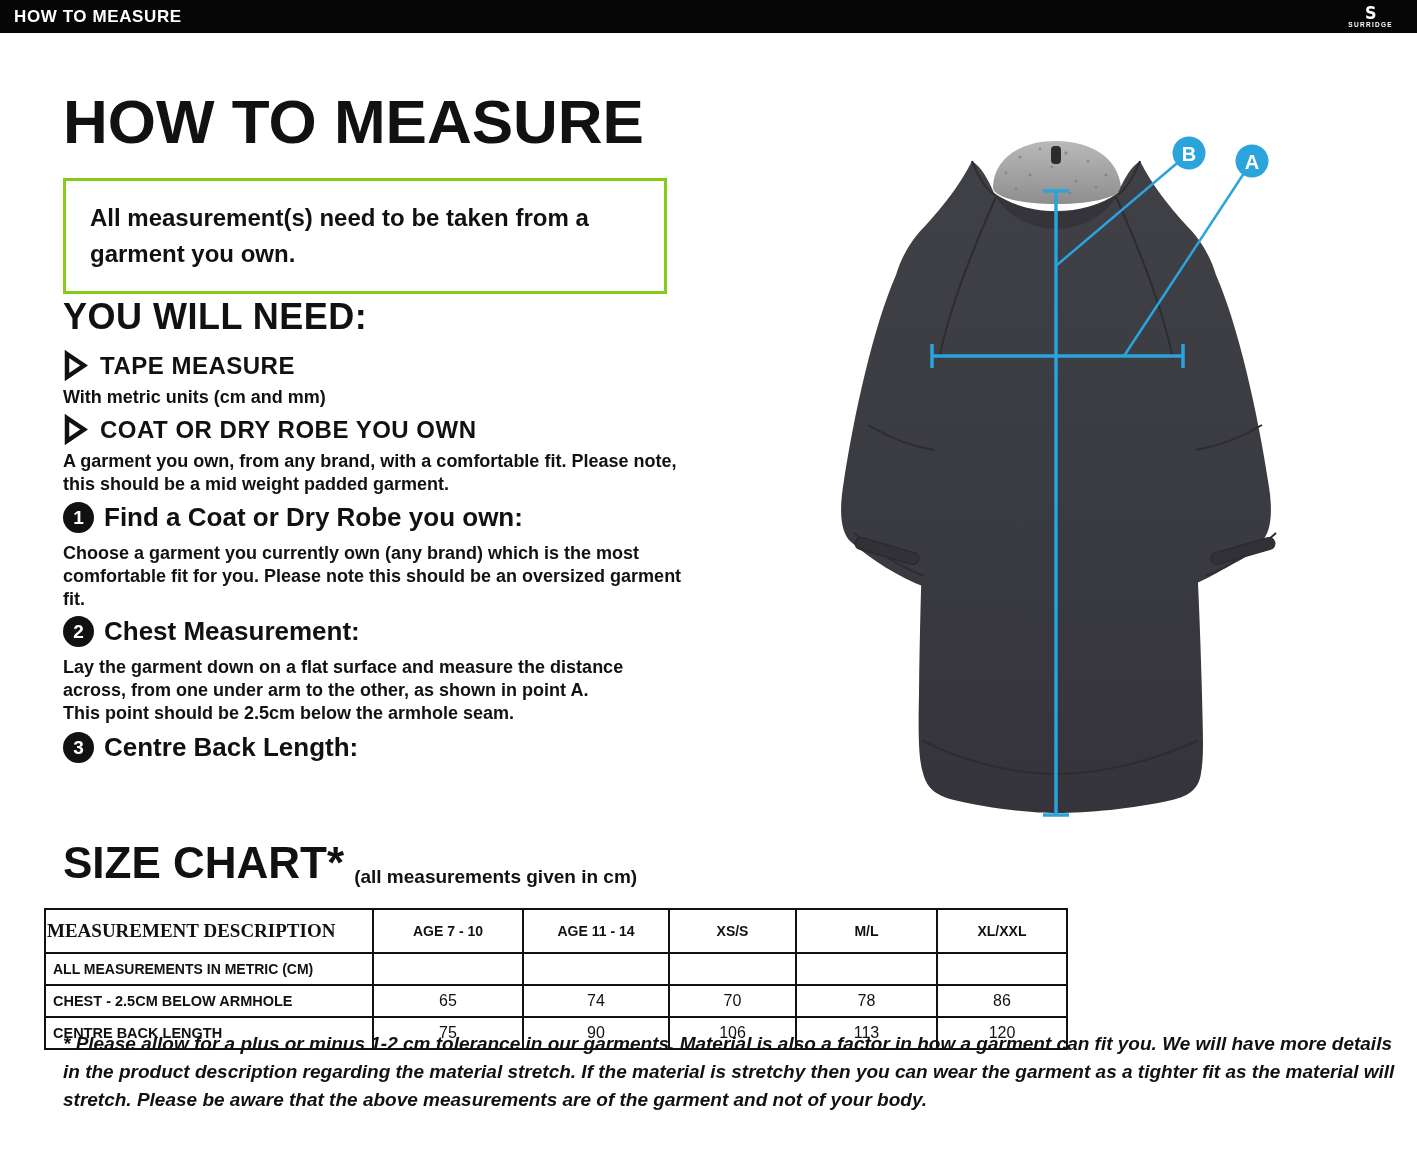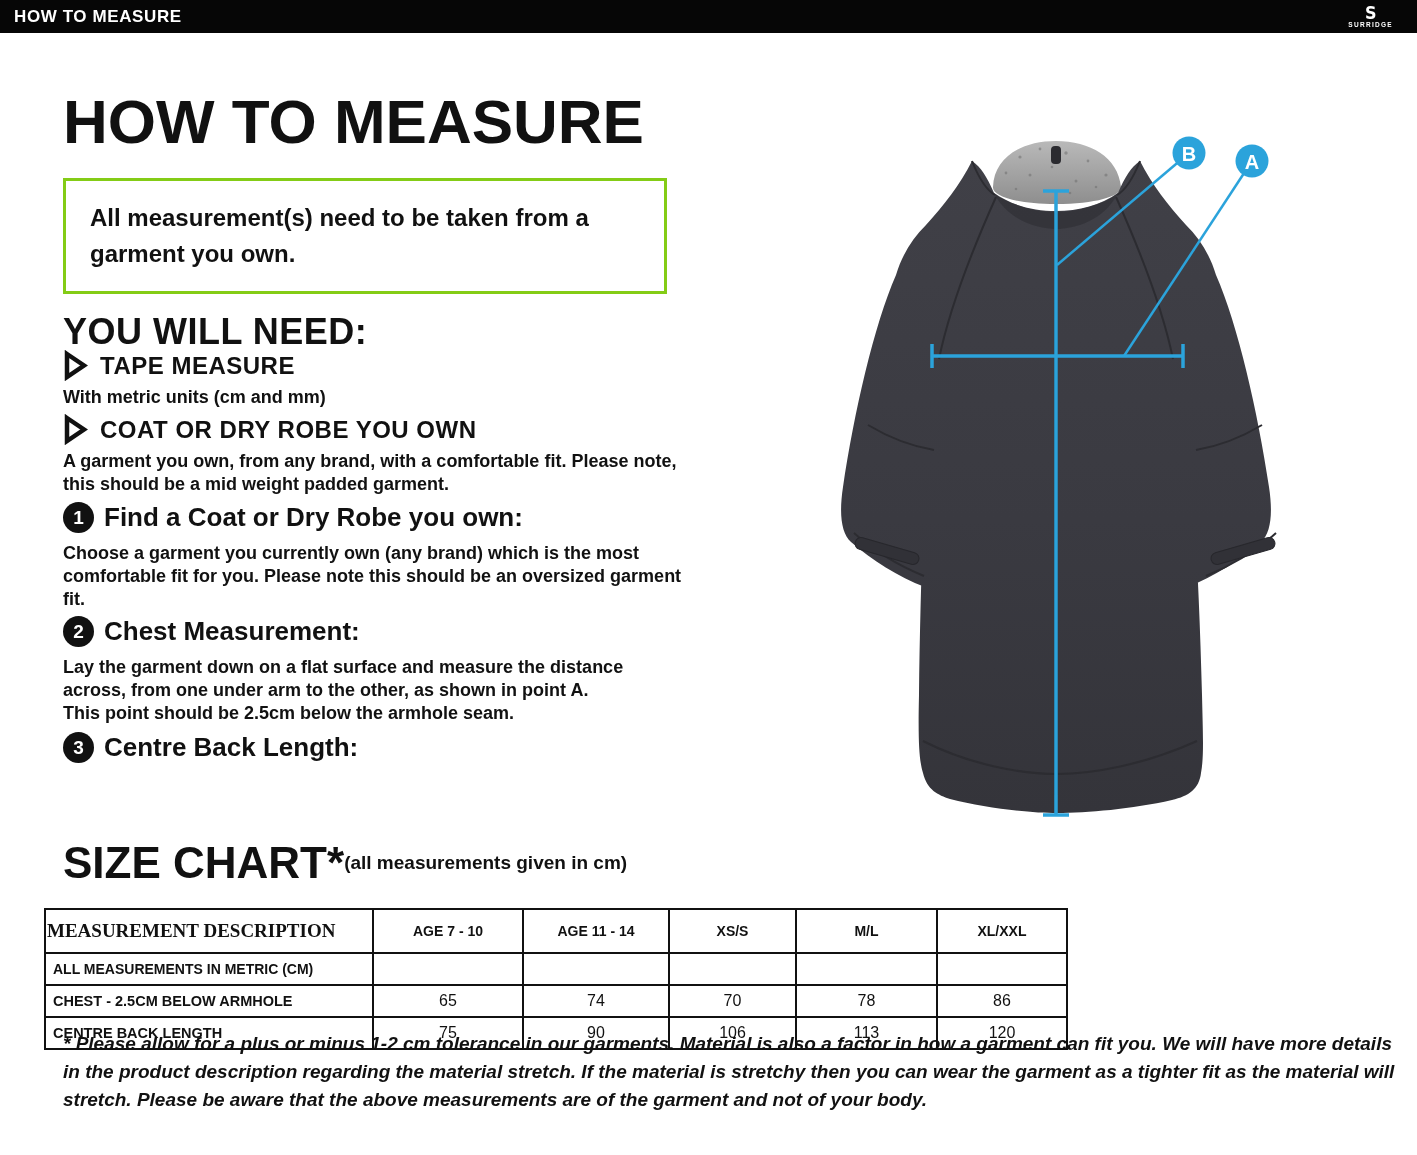--- a/index.html
+++ b/index.html
@@ -12,41 +12,41 @@
             display:flex; align-items:center; justify-content:space-between; padding:0 18px 0 14px; }
   .topbar-title { color:#fff; font-size:17px; font-weight:bold; letter-spacing:.6px; }
   .brand { display:flex; flex-direction:column; align-items:center; line-height:1; padding-right:6px; }
   .brand-s { color:#fff; font-weight:bold; font-size:16px; font-family:"DejaVu Sans", sans-serif; transform:scaleY(1.15); }
   .brand-name { color:#fff; font-size:6.5px; font-weight:bold; letter-spacing:1.3px; margin-top:1px; }
 
   
   .h1 { position:absolute; top:86px; left:63px; font-size:62px; font-weight:bold; letter-spacing:0px; color:#111; }
   .notice { position:absolute; top:178px; left:63px; width:604px; border:3px solid #84cc16; padding:19px 24px;
             font-size:24px; font-weight:bold; line-height:36px; }
-  .ywn { position:absolute; top:311px; left:63px; font-size:36px; font-weight:bold; letter-spacing:.5px; }
+  .ywn { position:absolute; top:296px; left:63px; font-size:36px; font-weight:bold; letter-spacing:.5px; }
 
   .need-item { position:absolute; left:63px; width:660px; }
   .need-item.tape { top:350px; }
   .need-item.coat { top:414px; }
   .need-head { display:flex; align-items:center; gap:12px; }
   .tri-icon { flex:0 0 auto; display:block; }
   .need-label { font-size:24px; font-weight:bold; letter-spacing:.5px; }
   .need-desc { margin-top:5px; font-size:18px; font-weight:bold; line-height:23px; width:620px; }
 
   .step { position:absolute; left:63px; width:640px; }
   .step.s1 { top:502px; }
   .step.s2 { top:616px; }
   .step.s3 { top:732px; }
   .step-head { display:flex; align-items:center; gap:10px; }
   .badge { flex:0 0 auto; width:31px; height:31px; border-radius:50%; background:#111; color:#fff;
            display:flex; align-items:center; justify-content:center; font-size:19px; font-weight:bold; }
   .step-title { font-size:26px; font-weight:bold; }
   .step-desc { margin-top:9px; font-size:18px; font-weight:bold; line-height:23px; width:620px; white-space:pre-line; }
 
-  .sc-head { position:absolute; top:838px; left:63px; display:flex; align-items:center; }
+  .sc-head { position:absolute; top:838px; left:63px; display:flex; align-items:flex-end; gap:10px; }
   .sc-title { font-size:44px; font-weight:bold; letter-spacing:0; }
   .sc-sub { font-size:19px; font-weight:bold; }
 
   
   .size-table { position:absolute; top:908px; left:44px; width:1022px; border-collapse:collapse;
                 table-layout:fixed; }
   .size-table th, .size-table td { border:2px solid #111; }
   .size-table thead th { height:44px; font-size:14px; font-weight:bold; text-align:center; }
   .size-table thead th:first-child { text-align:left; padding-left:1px; font-size:19px;font-family:Liberation Serif, serif; }
   .size-table tbody td { height:32px; font-size:16px; text-align:center; font-weight:normal; }

